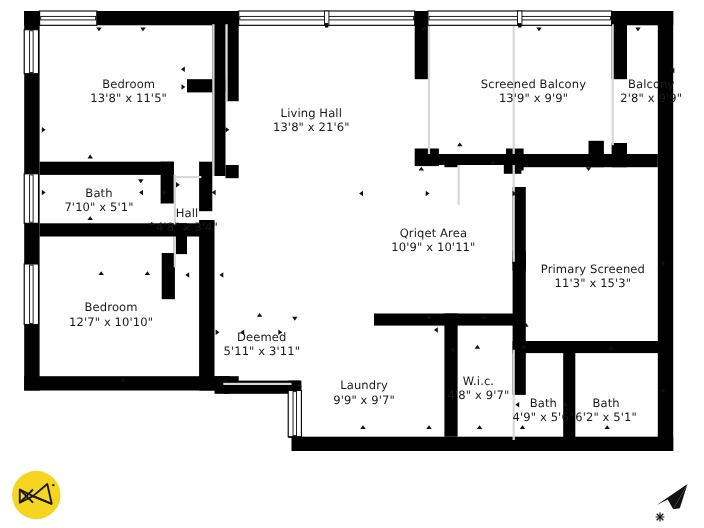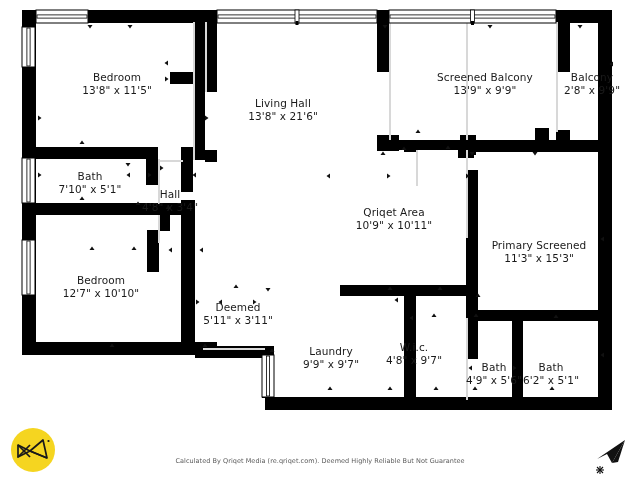--- a/index.html
+++ b/index.html
@@ -263,21 +263,21 @@
         <span class="room-dims">12'7" x 10'10"</span>
       </div>
       <div class="room-label" style="left: 238px; top: 301px;">
         <span class="room-name">Deemed</span>
         <span class="room-dims">5'11" x 3'11"</span>
       </div>
       <div class="room-label" style="left: 331px; top: 345px;">
         <span class="room-name">Laundry</span>
         <span class="room-dims">9'9" x 9'7"</span>
       </div>
-      <div class="room-label" style="left: 414px; top: 341px;">
+      <div class="room-label" style="left: 435px; top: 341px;">
         <span class="room-name">W.i.c.</span>
         <span class="room-dims">4'8" x 9'7"</span>
       </div>
       <div class="room-label" style="left: 494px; top: 361px;">
         <span class="room-name">Bath</span>
         <span class="room-dims">4'9" x 5'6"</span>
       </div>
       <div class="room-label" style="left: 551px; top: 361px;">
         <span class="room-name">Bath</span>
         <span class="room-dims">6'2" x 5'1"</span>
@@ -300,15 +300,14 @@
     <path d="M33 3 L20 26 L15 17 L5 22 Z" fill="#111111"></path>
     <path d="M33 3 L20 26 L26 25 Z" fill="#111111"></path>
     <g stroke="#111111" stroke-width="1.1">
       <path d="M5 30 L11 36"></path>
       <path d="M11 30 L5 36"></path>
       <path d="M8 29 L8 37"></path>
       <path d="M4 33 L12 33"></path>
     </g>
   </svg>
 
-  <div id="footer-note">Calculated By Qriqet Media (re.qriqet.com). Deemed Highly Reliable But Not Guarantee</div>
 
 </div>
 
 </body></html>

